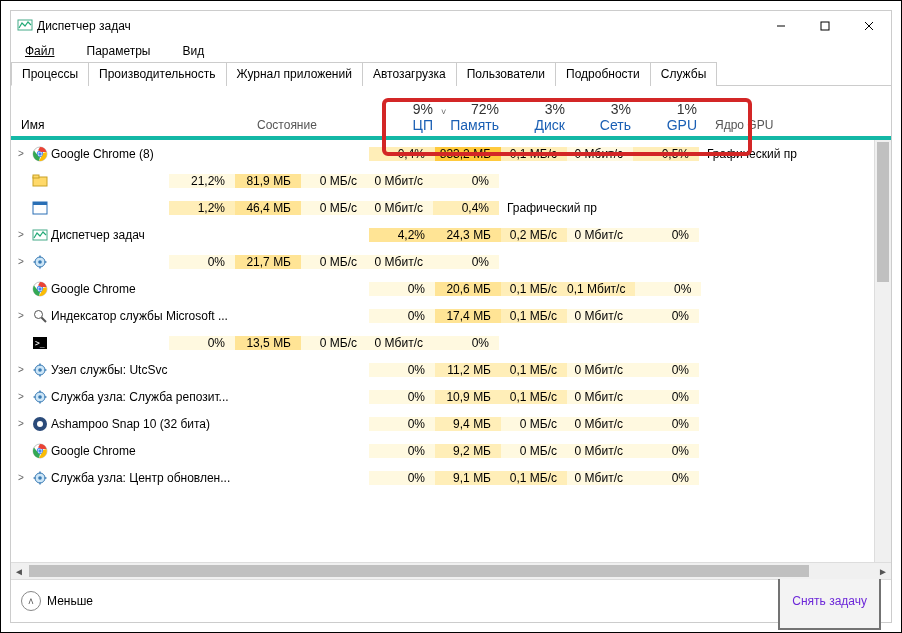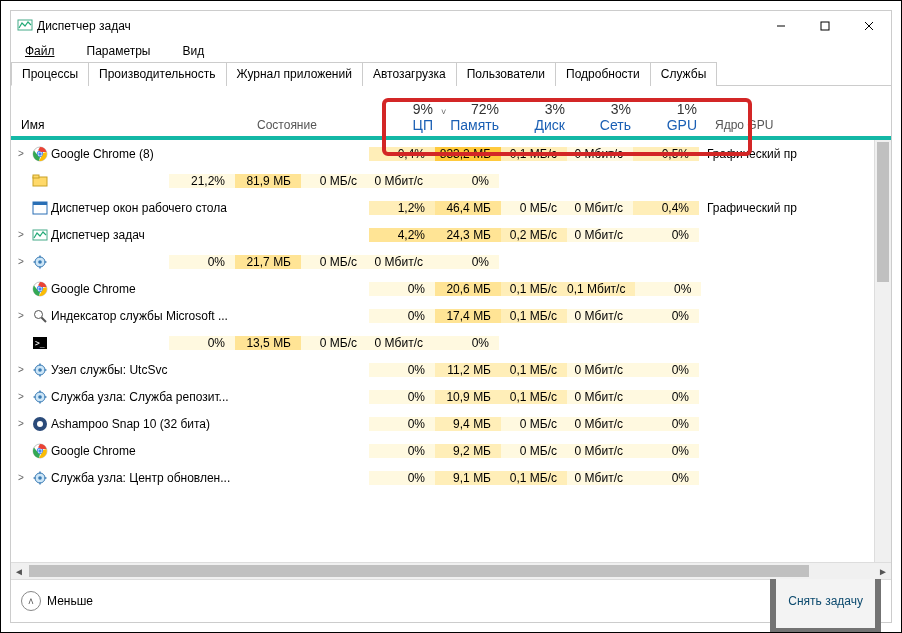--- a/index.html
+++ b/index.html
@@ -55,21 +55,21 @@
   .hthumb{position:absolute;top:2px;bottom:2px;left:2px;width:780px;background:#c0c0c0}
   .harrow{position:absolute;top:0;width:16px;height:16px;display:flex;align-items:center;justify-content:center;color:#555;font-size:10px}
   .harrow.left{left:0}
   .harrow.right{right:0}
   
   .footersep{height:1px;background:#ddd}
   .footer{height:42px;display:flex;align-items:center;padding:0 10px}
   .less{display:flex;align-items:center;gap:6px}
   .less .circ{width:18px;height:18px;border:1px solid #888;border-radius:50%;display:flex;align-items:center;justify-content:center;font-size:10px;color:#555}
   .footer .spacer{flex:1}
-  .endtask{border:6px solid #737373;background:#f3f3f3;color:#0c4a6e;padding:20px 12px}
+  .endtask{border:2px solid #737373;background:#f3f3f3;color:#6d28d9;padding:20px 12px}
 </style>
 </head>
 <body>
 
 <div class="screenshot">
   <div class="window">
 
     <div class="titlebar">
       <span>
         <svg width="16" height="16" viewBox="0 0 16 16">
@@ -182,21 +182,20 @@
           <div class="cell-gpueng"></div>
         </div>
         <div class="row">
           <div class="cell-exp"></div>
           <div class="cell-icon">
             <svg viewBox="0 0 16 16">
               <rect x="1" y="2" width="14" height="12" fill="#fff" stroke="#2a6fb5"></rect>
               <rect x="1" y="2" width="14" height="3" fill="#2a6fb5"></rect>
             </svg>
           </div>
-          <div class="cell-name">Диспетчер окон рабочего стола</div>
           <div class="cell-state"></div>
           <div class="cell-val t1">1,2%</div>
           <div class="cell-val t2">46,4 МБ</div>
           <div class="cell-val t0">0 МБ/с</div>
           <div class="cell-val t0">0 Мбит/с</div>
           <div class="cell-val t1">0,4%</div>
           <div class="cell-gpueng">Графический пр</div>
         </div>
         <div class="row">
           <div class="cell-exp">&gt;</div>

